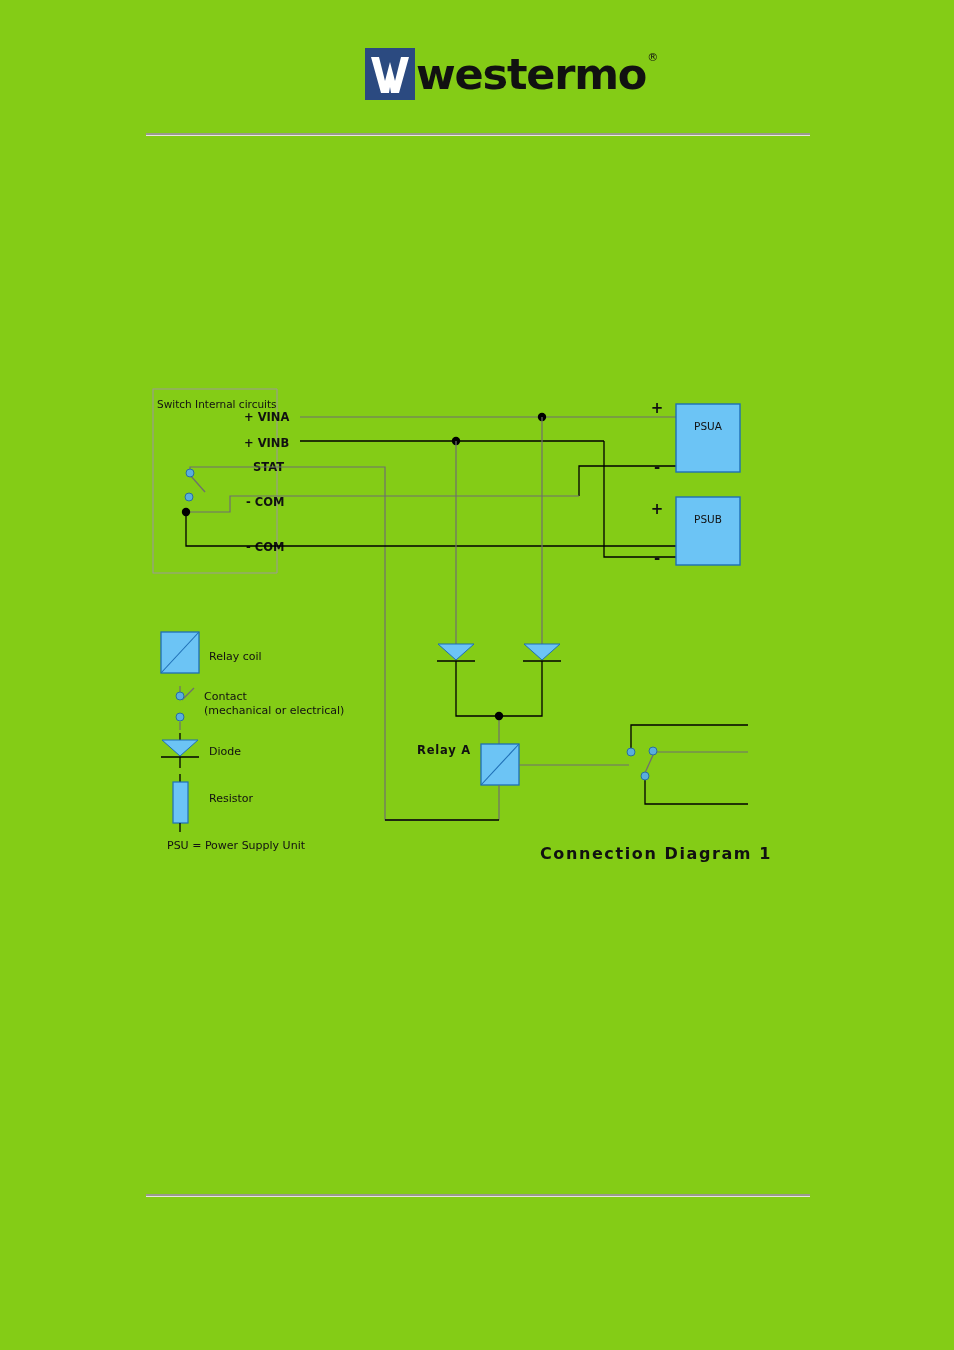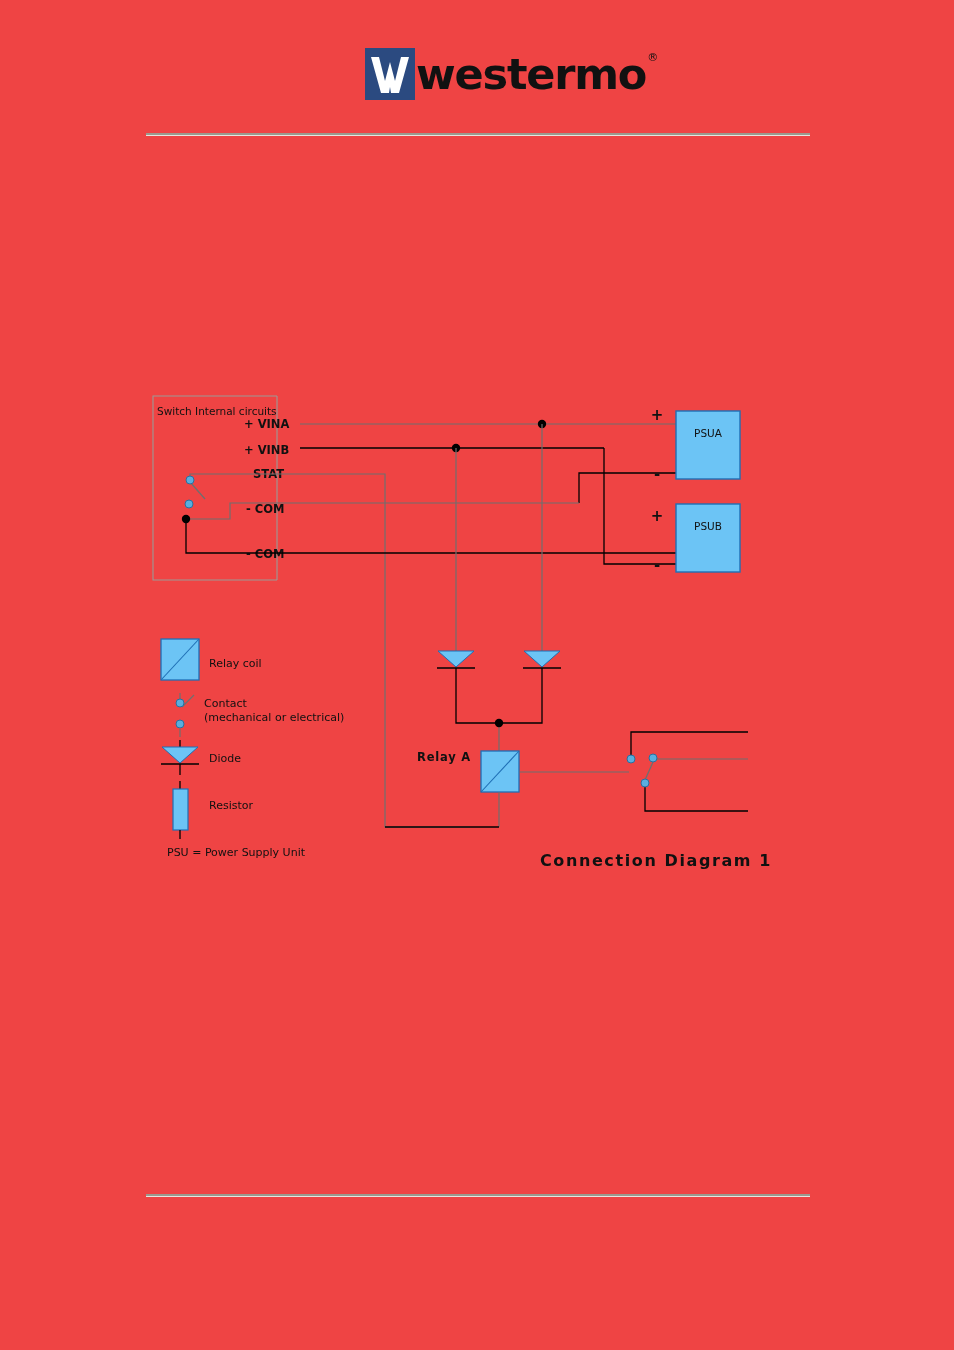--- a/index.html
+++ b/index.html
@@ -13,21 +13,21 @@
     height: 1350px;
     position: relative;
     font-family: "Liberation Sans", sans-serif;
     overflow: hidden;
   }
 
   
   .page {
     position: absolute;
     inset: 0;
-    background: #ef4444;
+    background: #84cc16;
     text-decoration: underline;
   }
 
   
   .logo-wrap {
     position: absolute;
     left: 365px;
     top: 48px;
     display: flex;
     align-items: flex-start;
@@ -68,21 +68,21 @@
     background: #9b9a8e;
     box-shadow: 0 1px 0 #e7e6e0;
   }
   .rule-top { top: 133px; }
   .rule-bottom { top: 1194px; }
 
   
   .diagram {
     position: absolute;
     left: 0;
-    top: 7px;
+    top: 0;
     width: 954px;
     height: 972px;
   }
   .diagram svg { display: block; }
 
   .txt {
     font-family: "DejaVu Sans", sans-serif;
     fill: #111111;
   }
 </style>

